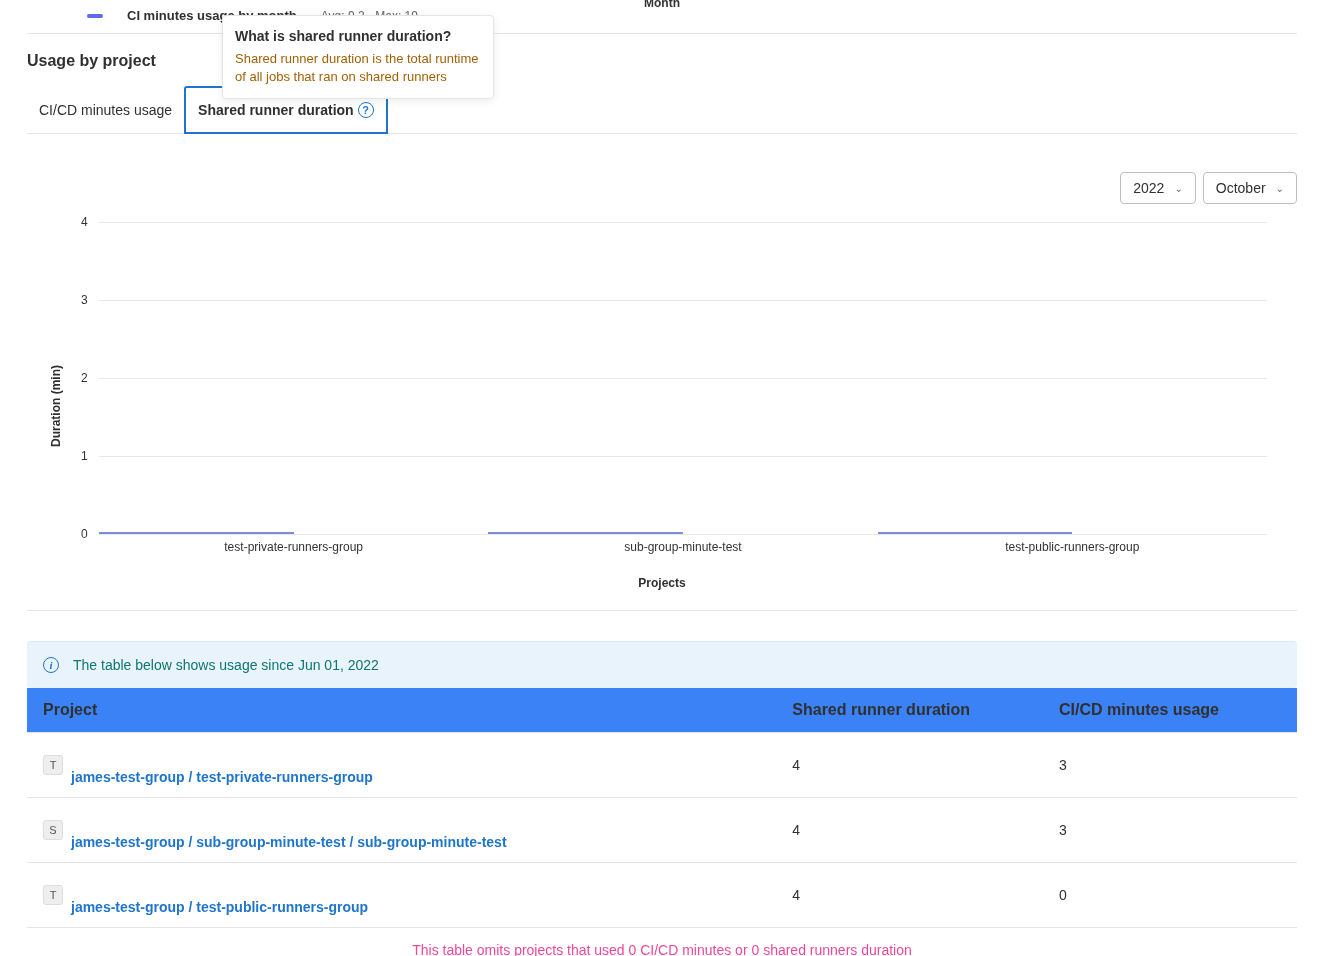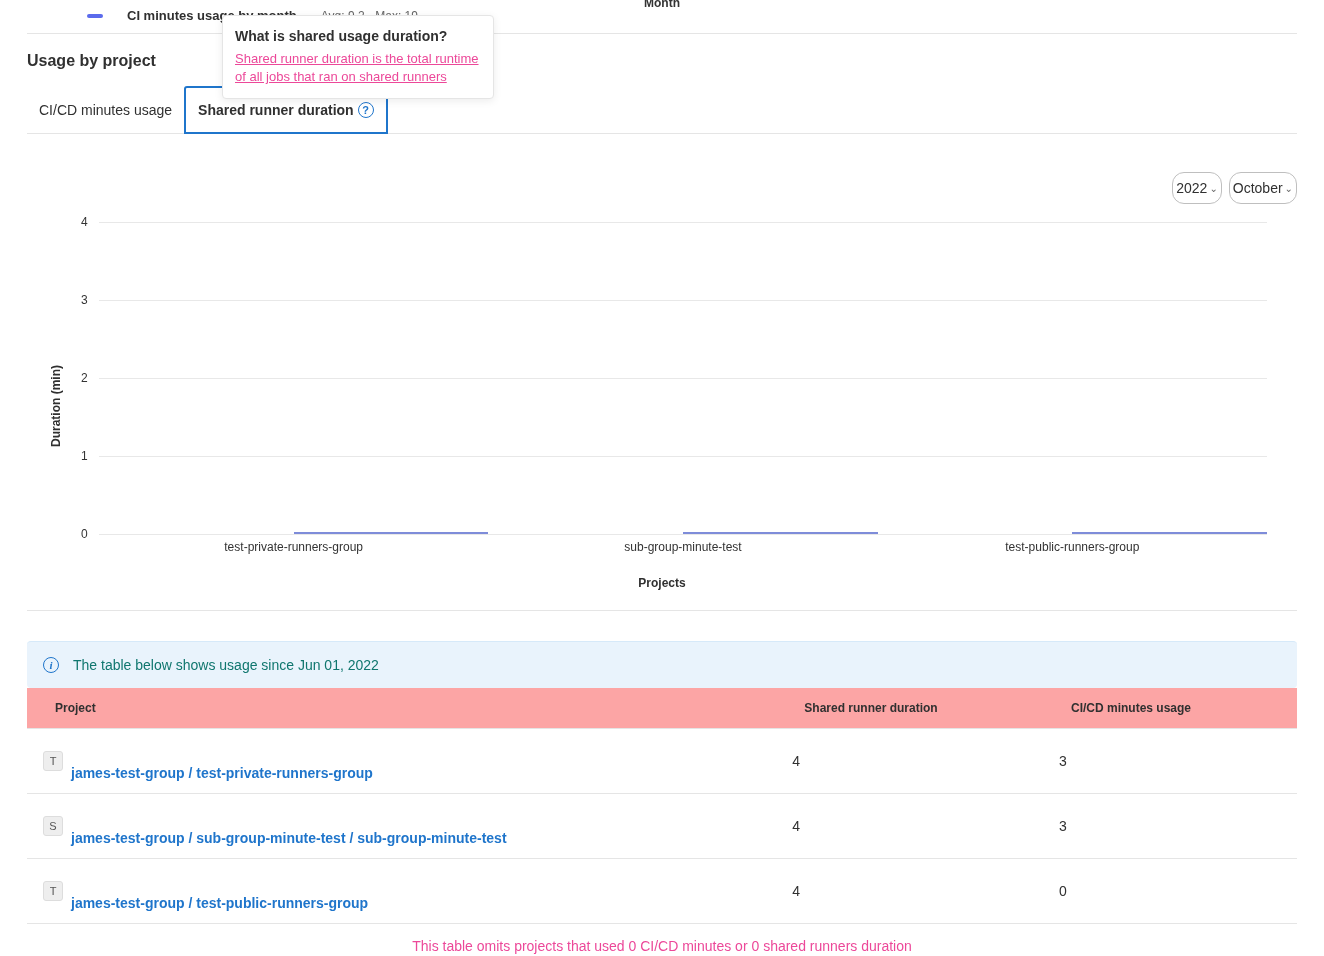--- a/index.html
+++ b/index.html
@@ -98,40 +98,39 @@
       padding: 12px;
       z-index: 10;
     }
     .tooltip-title {
       font-weight: 600;
       font-size: 14px;
       margin-bottom: 6px;
     }
     .tooltip-body {
       font-size: 13px;
-      color: #ec4899;
+      color: #a16207;
       line-height: 1.4;
-      text-decoration: underline;
     }
     .filters {
       display: flex;
       justify-content: flex-end;
       gap: 7px;
       padding: 38px 0 18px;
     }
     .dropdown {
       border: 1px solid #bfbfbf;
-      border-radius: 12px;
+      border-radius: 4px;
       background: #fff;
-      padding: 7px 3px;
+      padding: 7px 12px;
       font-size: 14px;
       cursor: pointer;
       display: flex;
       align-items: center;
-      gap: 2px;
+      gap: 10px;
       color: #303030;
     }
     .chevron {
       font-size: 10px;
       color: #666;
     }
     .chart-area {
       position: relative;
       margin: 0 0 20px 0;
     }
@@ -182,21 +181,21 @@
       left: 0;
       right: 0;
       bottom: 0;
       top: 0;
       display: flex;
       align-items: flex-end;
     }
     .bar-slot {
       flex: 1;
       display: flex;
-      justify-content: flex-end;
+      justify-content: flex-start;
       position: relative;
     }
     .bar {
       width: 50%;
       background: #d9dcf7;
       border: 1px solid #7e8cd9;
     }
     .x-tick {
       position: absolute;
       top: 100%;
@@ -235,25 +234,25 @@
     .info-text {
       font-size: 14px;
       color: #0f766e;
     }
     table {
       width: 100%;
       border-collapse: collapse;
       margin-top: 0;
     }
     thead th {
-      background: #fca5a5;
+      background: #3b82f6;
       text-align: left;
-      padding: 13px 28px;
-      font-weight: 600;
-      font-size: 12px;
+      padding: 13px 16px;
+      font-weight: 600;
+      font-size: 16px;
       border-bottom: 1px solid #e5e5e5;
     }
     tbody td {
       padding: 12px 16px;
       border-bottom: 1px solid #e5e5e5;
       vertical-align: middle;
     }
     .project-cell {
       display: flex;
       align-items: center;
@@ -306,21 +305,21 @@
 
 <h2 class="section-title">Usage by project</h2>
 
 <div class="tabs">
   <button class="tab">CI/CD minutes usage</button>
   <button class="tab active">
     <span>Shared runner duration</span>
     <span class="help-icon">?</span>
   </button>
   <div class="tooltip">
-    <div class="tooltip-title">What is shared usage duration?</div>
+    <div class="tooltip-title">What is shared runner duration?</div>
     <div class="tooltip-body">Shared runner duration is the total runtime of all jobs that ran on shared runners</div>
   </div>
 </div>
 
 <div class="filters">
   <button class="dropdown">
     <span>2022</span>
     <span class="chevron">⌄</span>
   </button>
   <button class="dropdown">

